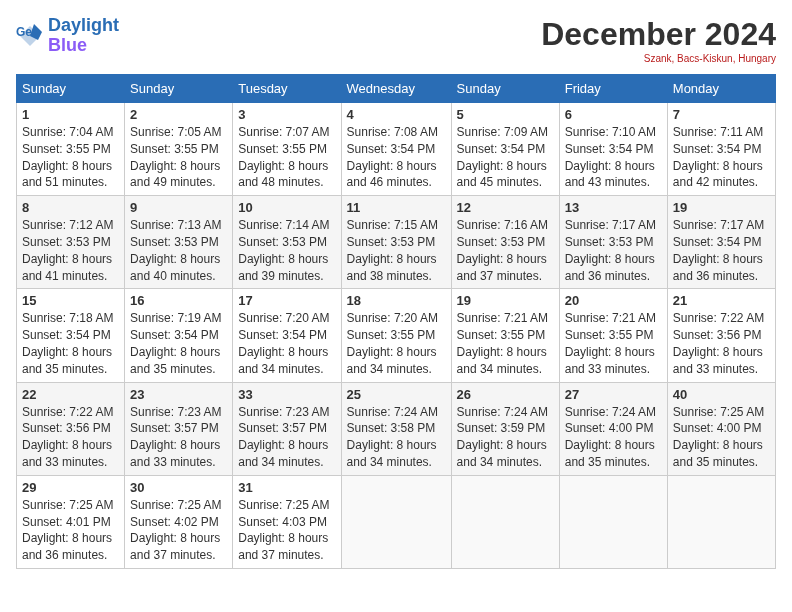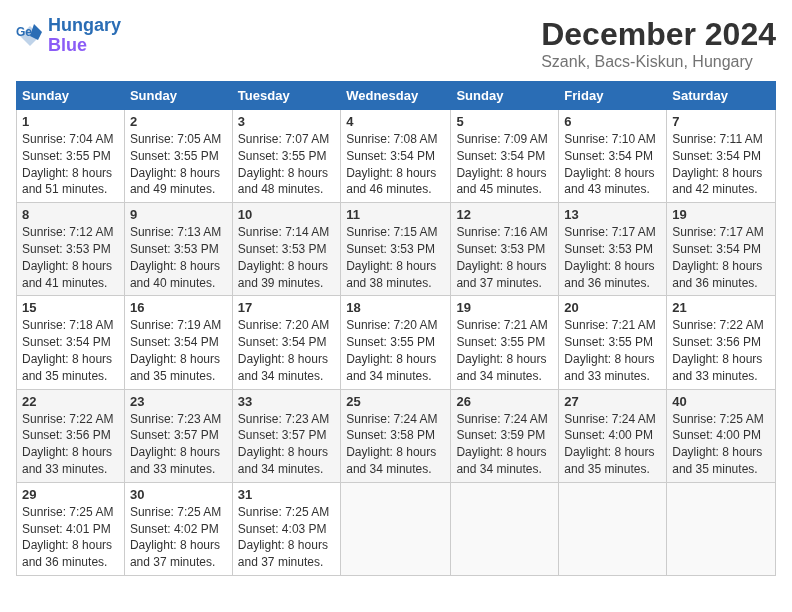--- a/index.html
+++ b/index.html
@@ -28,42 +28,43 @@
     }
     .logo-text span {
       color: #2a6db5;
     }
     .logo-icon {
       width: 28px;
       height: 28px;
       margin-right: 4px;
     }
     .title-area {
+      text-align: right;
     }
     .month-title {
       font-size: 32px;
       font-weight: bold;
       color: #333;
     }
     .location-title {
-      font-size: 16px;
-      color: #737373;
+      font-size: 10px;
+      color: #b91c1c;
     }
     .calendar {
       width: 100%;
       border-collapse: collapse;
       font-size: 11px;
     }
     .calendar th {
       background-color: #2a6db5;
       color: #fff;
       text-align: left;
       padding: 6px 5px;
       font-size: 13px;
-      font-weight: bold;
+      font-weight: normal;
       border: 1px solid #2a6db5;
     }
     .calendar td {
       vertical-align: top;
       padding: 4px 5px;
       border: 1px solid #ccc;
       width: 113px;
       min-height: 75px;
       background: #fff;
     }
@@ -90,40 +91,40 @@
 <body>
 
 <div class="header-area">
   <div class="logo">
     <svg class="logo-icon" viewBox="0 0 28 28">
       <text x="0" y="14" font-size="12" fill="#2a6db5" font-weight="bold">Gen</text>
       <polygon points="14,4 24,14 14,24 4,14" fill="#2a6db5" opacity="0.3"></polygon>
       <polygon points="18,2 26,10 22,18 14,14" fill="#2a6db5"></polygon>
     </svg>
     <div class="logo-text">
-      <span>Hungary</span><br>
+      <span>Daylight</span><br>
       <span style="color:#8b5cf6;">Blue</span>
     </div>
   </div>
   <div class="title-area">
     <div class="month-title">December 2024</div>
     <div class="location-title">Szank, Bacs-Kiskun, Hungary</div>
   </div>
 </div>
 
 <table class="calendar">
   <thead>
     <tr>
     <th>Sunday</th>
         <th>Sunday</th>
         <th>Tuesday</th>
         <th>Wednesday</th>
         <th>Sunday</th>
         <th>Friday</th>
-        <th>Saturday</th>
+        <th>Monday</th>
       </tr>
   </thead>
   <tbody id="calendar-body">
   <tr>
         <td>
           <span class="day-number">1</span>
           <div class="day-info">Sunrise: 7:04 AM<br>Sunset: 3:55 PM<br>Daylight: 8 hours and 51 minutes.</div>
         </td>
         <td>
           <span class="day-number">2</span>

